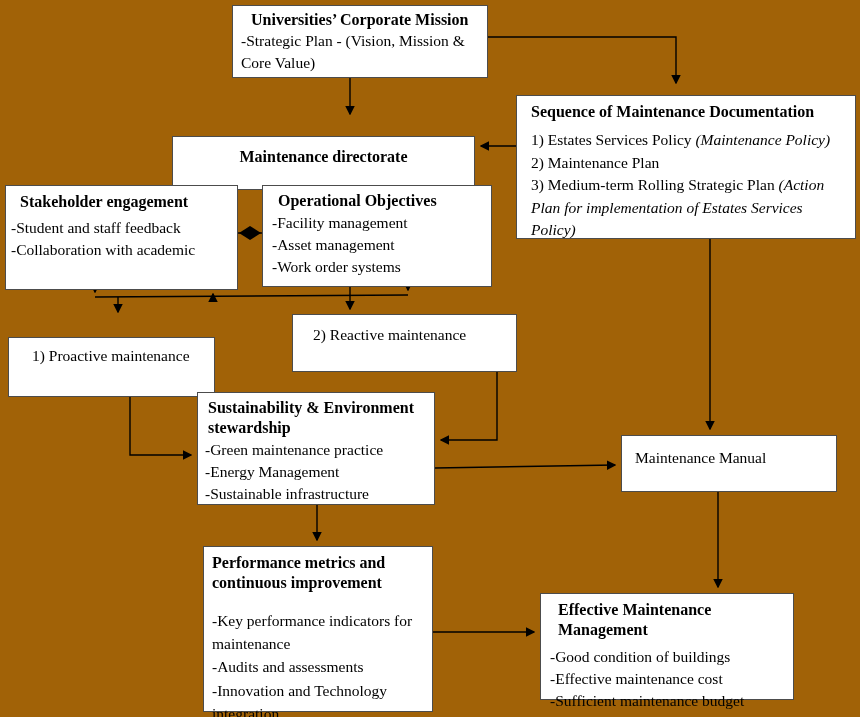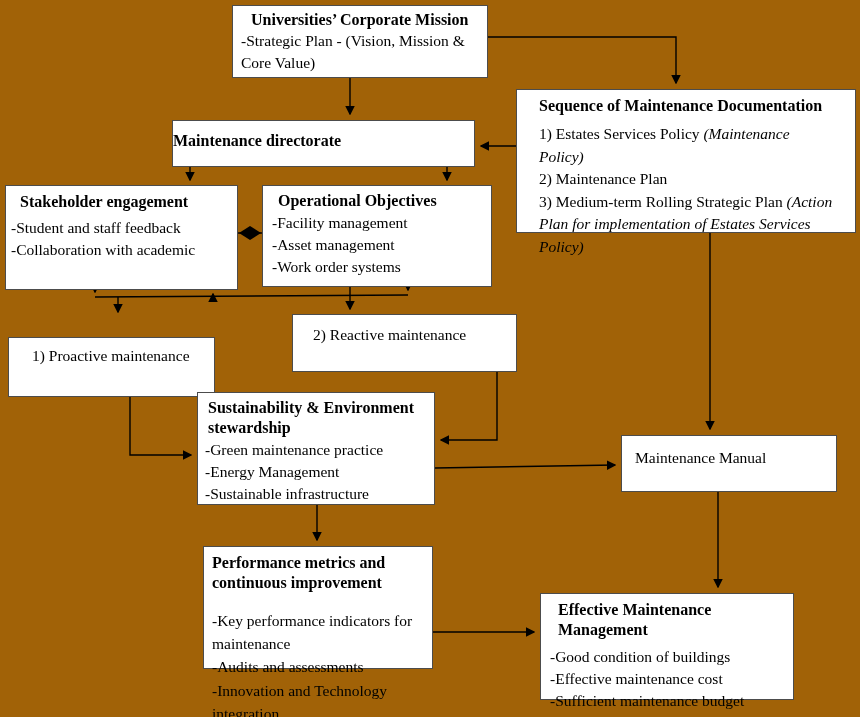--- a/index.html
+++ b/index.html
@@ -49,25 +49,25 @@
       <polyline points="433,632 534,632" marker-end="url(#ah)"></polyline>
     </g>
     <polygon points="239,233 250,226 261,233 250,240" fill="#000"></polygon>
   </svg>
 
   <div class="box" style="left:232px;top:5px;width:256px;height:73px;padding:4px 8px;">
     <div class="title" style="padding-left:10px;">Universities’ Corporate Mission</div>
     <div class="line">-Strategic Plan - (Vision, Mission &amp; Core Value)</div>
   </div>
 
-  <div class="box" style="left:172px;top:120px;width:303px;height:47px;text-align:left;">
+  <div class="box" style="left:172px;top:136px;width:303px;height:54px;text-align:center;">
     <div class="title" style="line-height:39px;">Maintenance directorate</div>
   </div>
 
-  <div class="box" style="left:516px;top:89px;width:340px;height:144px;padding:6px 22px;line-height:1.45;">
+  <div class="box" style="left:516px;top:95px;width:340px;height:144px;padding:6px 14px;line-height:1.45;">
     <div class="title">Sequence of Maintenance Documentation</div>
     <div class="items" style="margin-top:7px;">
       <div class="line"><span>1) Estates Services Policy </span><i>(Maintenance Policy)</i></div>
       <div class="line"><span>2) Maintenance Plan</span><i></i></div>
       <div class="line"><span>3) Medium-term Rolling Strategic Plan </span><i>(Action Plan for implementation of Estates Services Policy)</i></div>
     </div>
   </div>
 
   <div class="box" style="left:5px;top:185px;width:233px;height:105px;padding:6px 5px;">
     <div class="title" style="padding-left:9px;">Stakeholder engagement</div>
@@ -100,21 +100,21 @@
       <div class="line">-Green maintenance practice</div>
       <div class="line">-Energy Management</div>
       <div class="line">-Sustainable infrastructure</div>
     </div>
   </div>
 
   <div class="box" style="left:621px;top:435px;width:216px;height:57px;padding:11px 13px;">
     <div class="label">Maintenance Manual</div>
   </div>
 
-  <div class="box" style="left:203px;top:546px;width:230px;height:123px;padding:6px 8px;line-height:1.5;">
+  <div class="box" style="left:203px;top:546px;width:230px;height:166px;padding:6px 8px;line-height:1.5;">
     <div class="title">Performance metrics and continuous improvement</div>
     <div class="items" style="margin-top:15px;">
       <div class="line">-Key performance indicators for maintenance</div>
       <div class="line">-Audits and assessments</div>
       <div class="line">-Innovation and Technology integration</div>
     </div>
   </div>
 
   <div class="box" style="left:540px;top:593px;width:254px;height:107px;padding:6px 9px;">
     <div class="title" style="padding-left:8px;">Effective Maintenance Management</div>

